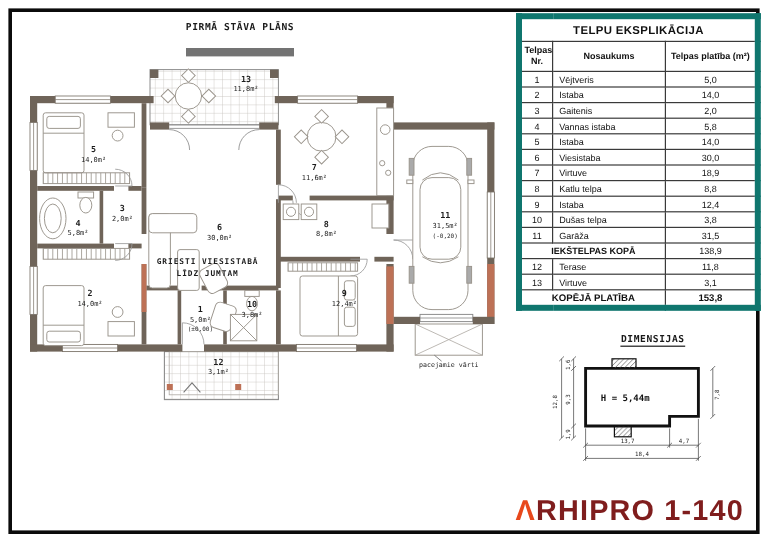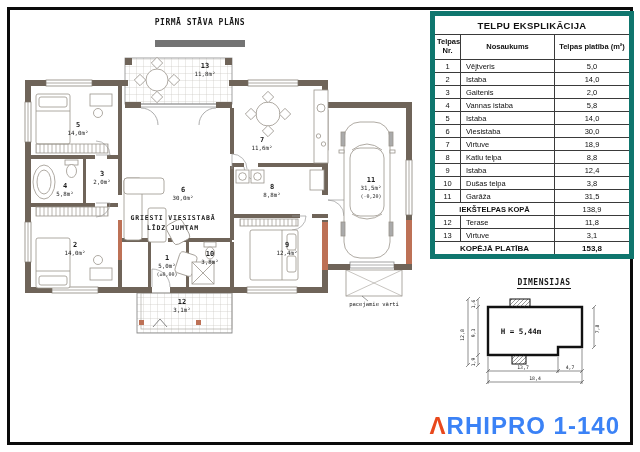--- a/index.html
+++ b/index.html
@@ -454,17 +454,17 @@
         <text class="dimtxt" transform="translate(17 44) rotate(-90)">9,3</text>
         <text class="dimtxt" transform="translate(17 73) rotate(-90)">1,9</text>
         <text class="dimtxt" transform="translate(141 40) rotate(-90)">7,8</text>
         <text class="dimtxt" x="65" y="80">13,7</text>
         <text class="dimtxt" x="112" y="80">4,7</text>
         <text class="dimtxt" x="77" y="91">18,4</text>
       </svg>
     </div>
 
     <div class="logo">
-      <span style="color:#e8481c;">Λ</span><span style="color:#3b82f6;">RHIPRO 1-140</span>
+      <span style="color:#e8481c;">Λ</span><span style="color:#7f1d1d;">RHIPRO 1-140</span>
     </div>
 
   </div>
 </div>
 
 </body></html>

